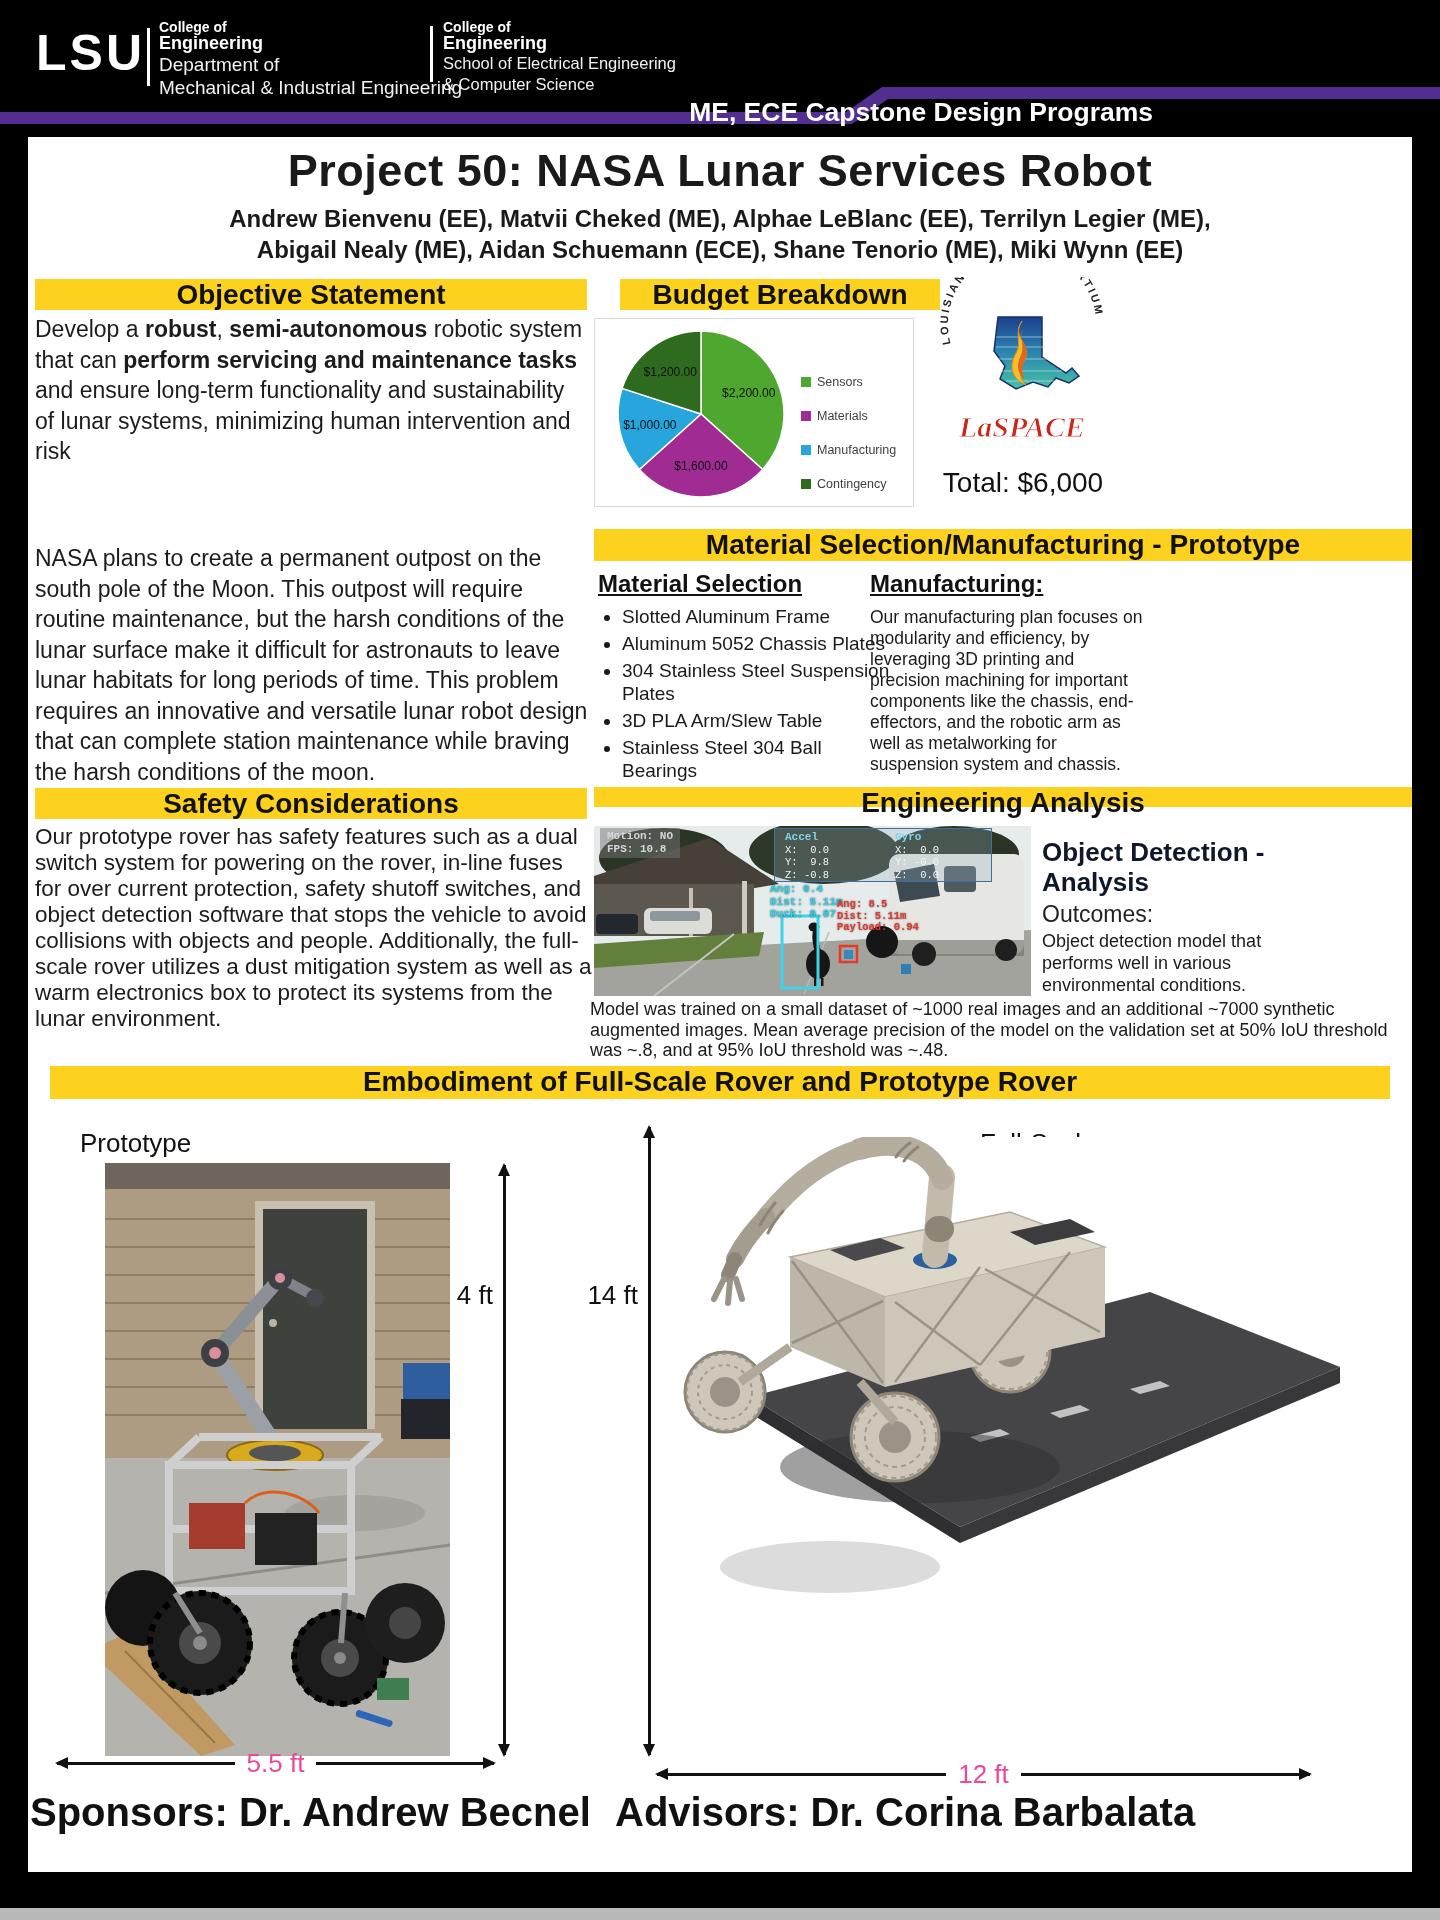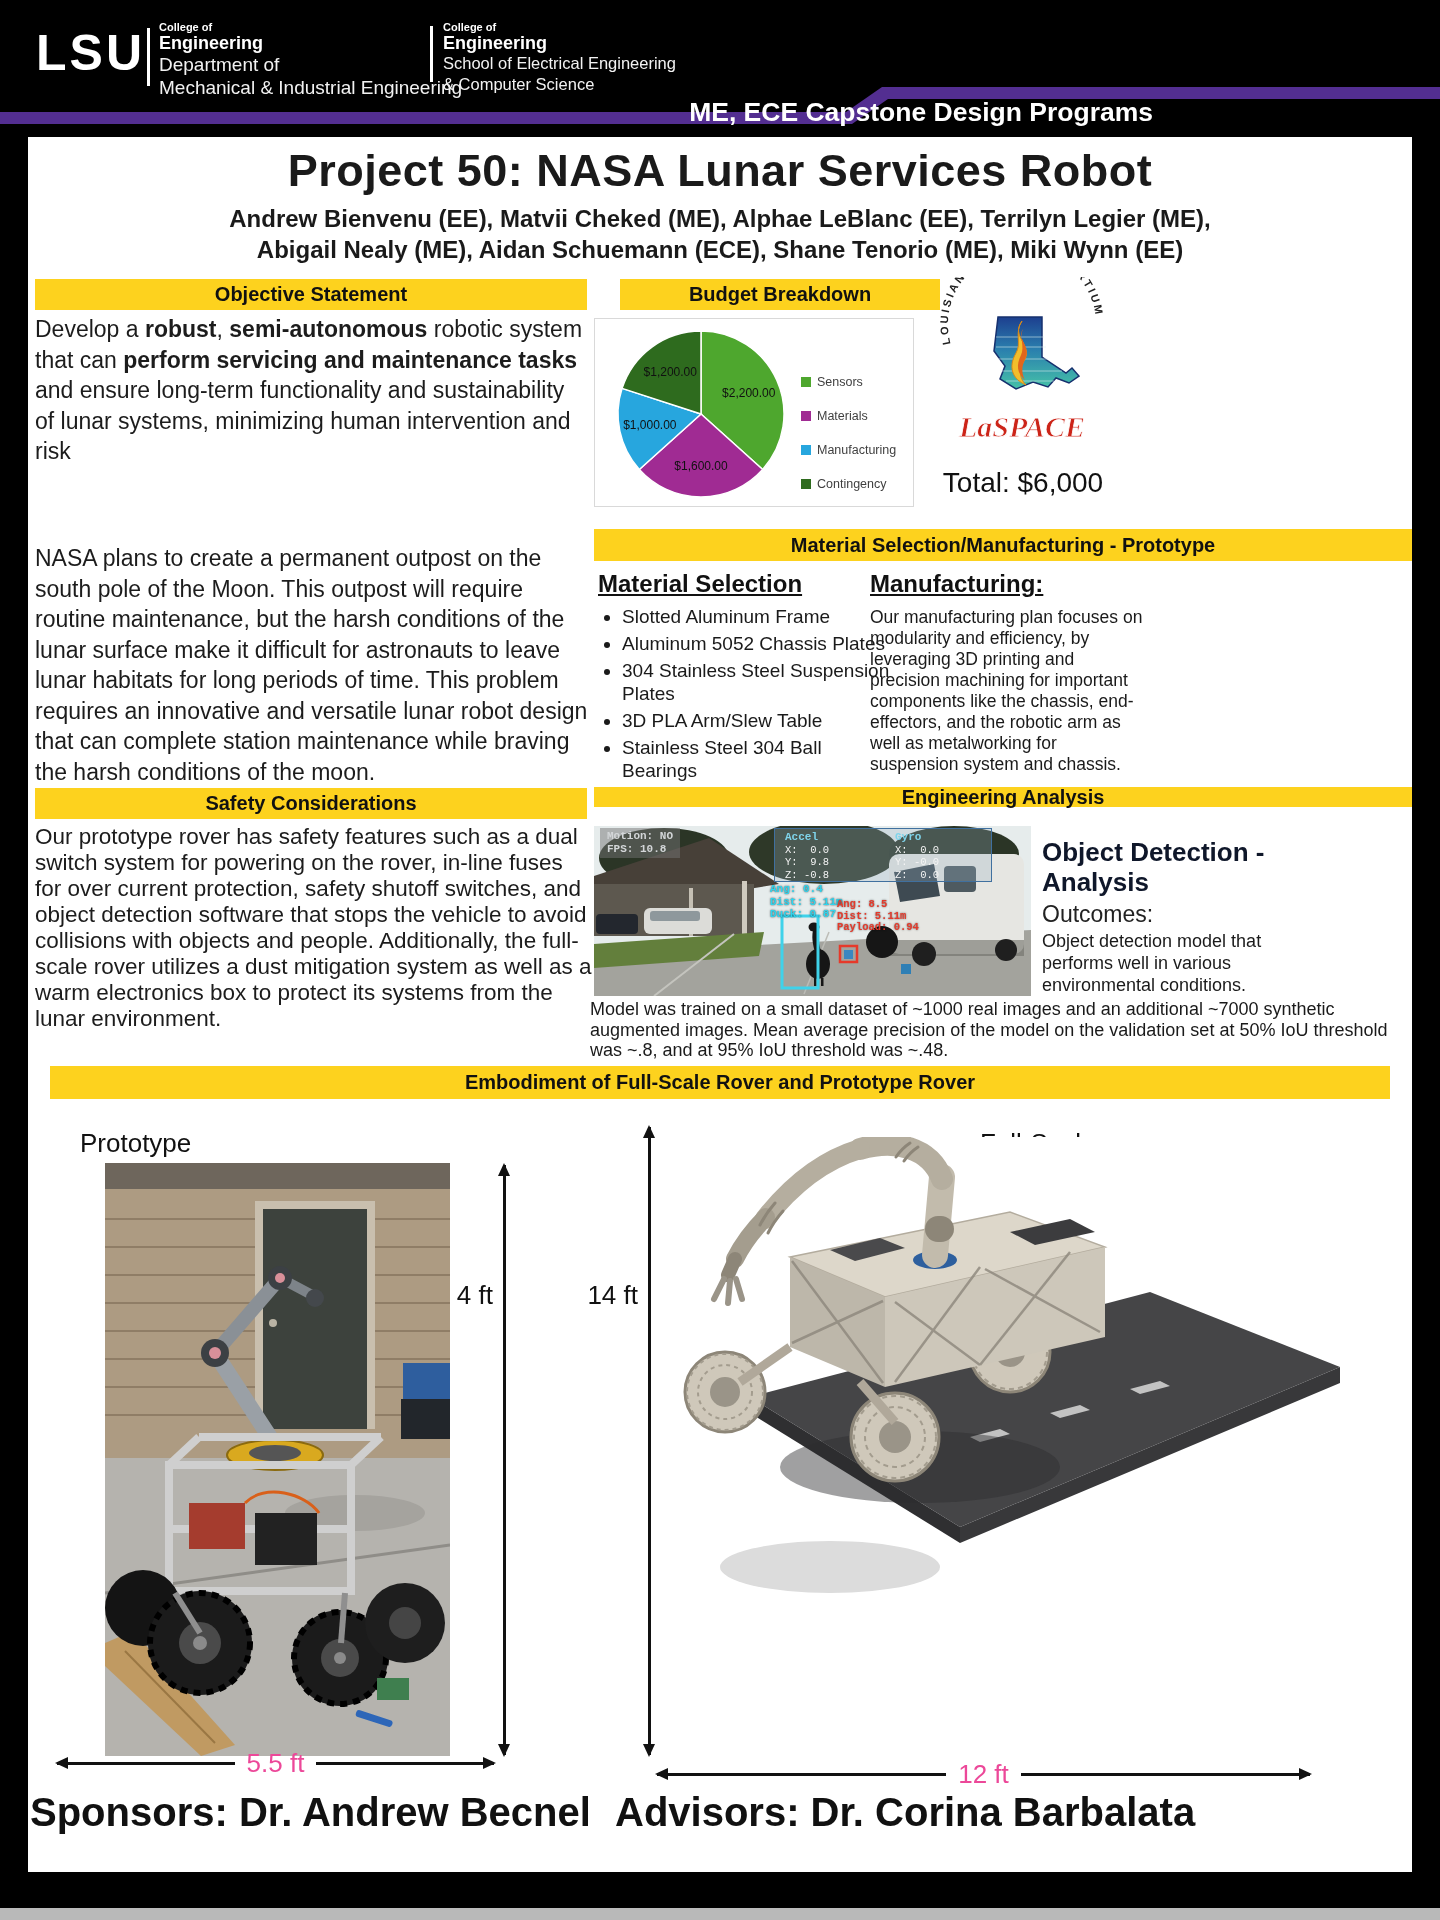--- a/index.html
+++ b/index.html
@@ -6,41 +6,41 @@
   .poster{position:relative;width:1440px;height:1920px;background:#000;overflow:hidden;
           font-family:"Liberation Sans",sans-serif;-webkit-font-smoothing:antialiased;}
   
   .hdr{position:absolute;left:0;top:0;width:1440px;height:137px;background:#000;}
   .lsu-logo{position:absolute;left:36px;top:28px;color:#fff;font-size:50px;font-weight:800;
             letter-spacing:3px;line-height:1;}
   .hdr-divider{position:absolute;width:3px;background:#fff;}
   .d1{left:147px;top:28px;height:58px;}
   .d2{left:430px;top:26px;height:56px;}
   .dept{position:absolute;color:#fff;}
-  .dept .college{font-size:11px;font-weight:700;line-height:12px;}
+  .dept .college{font-size:14px;font-weight:700;line-height:12px;}
   .dept .college-name{font-size:18px;font-weight:700;line-height:20px;}
   .dept .dline{font-weight:400;color:#f2f2f2;}
   .dept1{left:159px;top:21px;}
   .dept1 .dline{font-size:19px;line-height:23px;}
   .dept2{left:443px;top:21px;}
   .dept2 .dline{font-size:16.5px;line-height:20.5px;}
   .motto{position:absolute;right:290px;top:24px;font-size:26.5px;font-weight:700;color:#FFD41E;
          white-space:nowrap;}
   .motto .tri{color:#fff;font-size:20px;padding:0 8px;vertical-align:2px;}
   .purple-stripe{position:absolute;left:0;top:0;width:1440px;height:137px;pointer-events:none;}
   .program{position:absolute;right:287px;top:97px;font-size:26.5px;font-weight:700;color:#fff;
            white-space:nowrap;}
   
   .panel{position:absolute;left:28px;top:137px;width:1384px;height:1735px;background:#fff;color:#1a1a1a;}
   .page-title{position:absolute;left:0;top:8px;width:100%;text-align:center;font-size:45px;
               font-weight:800;letter-spacing:.5px;}
   .authors{position:absolute;left:0;width:100%;text-align:center;font-size:24px;font-weight:700;}
   .a1{top:68px;} .a2{top:99px;}
-  .ybar{position:absolute;background:#FDD21E;height:31px;display:flex;align-items:center;
-        justify-content:center;font-size:20px;font-weight:700;color:#111;}
+  .ybar{position:absolute;background:#FDD21E;height:31px;display:flex;
+        justify-content:center;font-size:28px;font-weight:700;color:#111;}
   .para{position:absolute;font-size:23px;line-height:30.5px;color:#1c1c1c;}
   
   .bar-objective{left:7px;top:142px;width:552px;}
   .txt-objective{left:7px;top:177px;width:554px;}
   .bar-background{left:7px;top:371px;width:552px;}
   .txt-background{left:7px;top:406px;width:556px;}
   .bar-safety{left:7px;top:651px;width:552px;}
   .txt-safety{left:7px;top:687px;width:560px;font-size:22.5px;line-height:26px;}
   
   .bar-budget{left:580px;top:142px;width:320px;margin-left:12px;}

